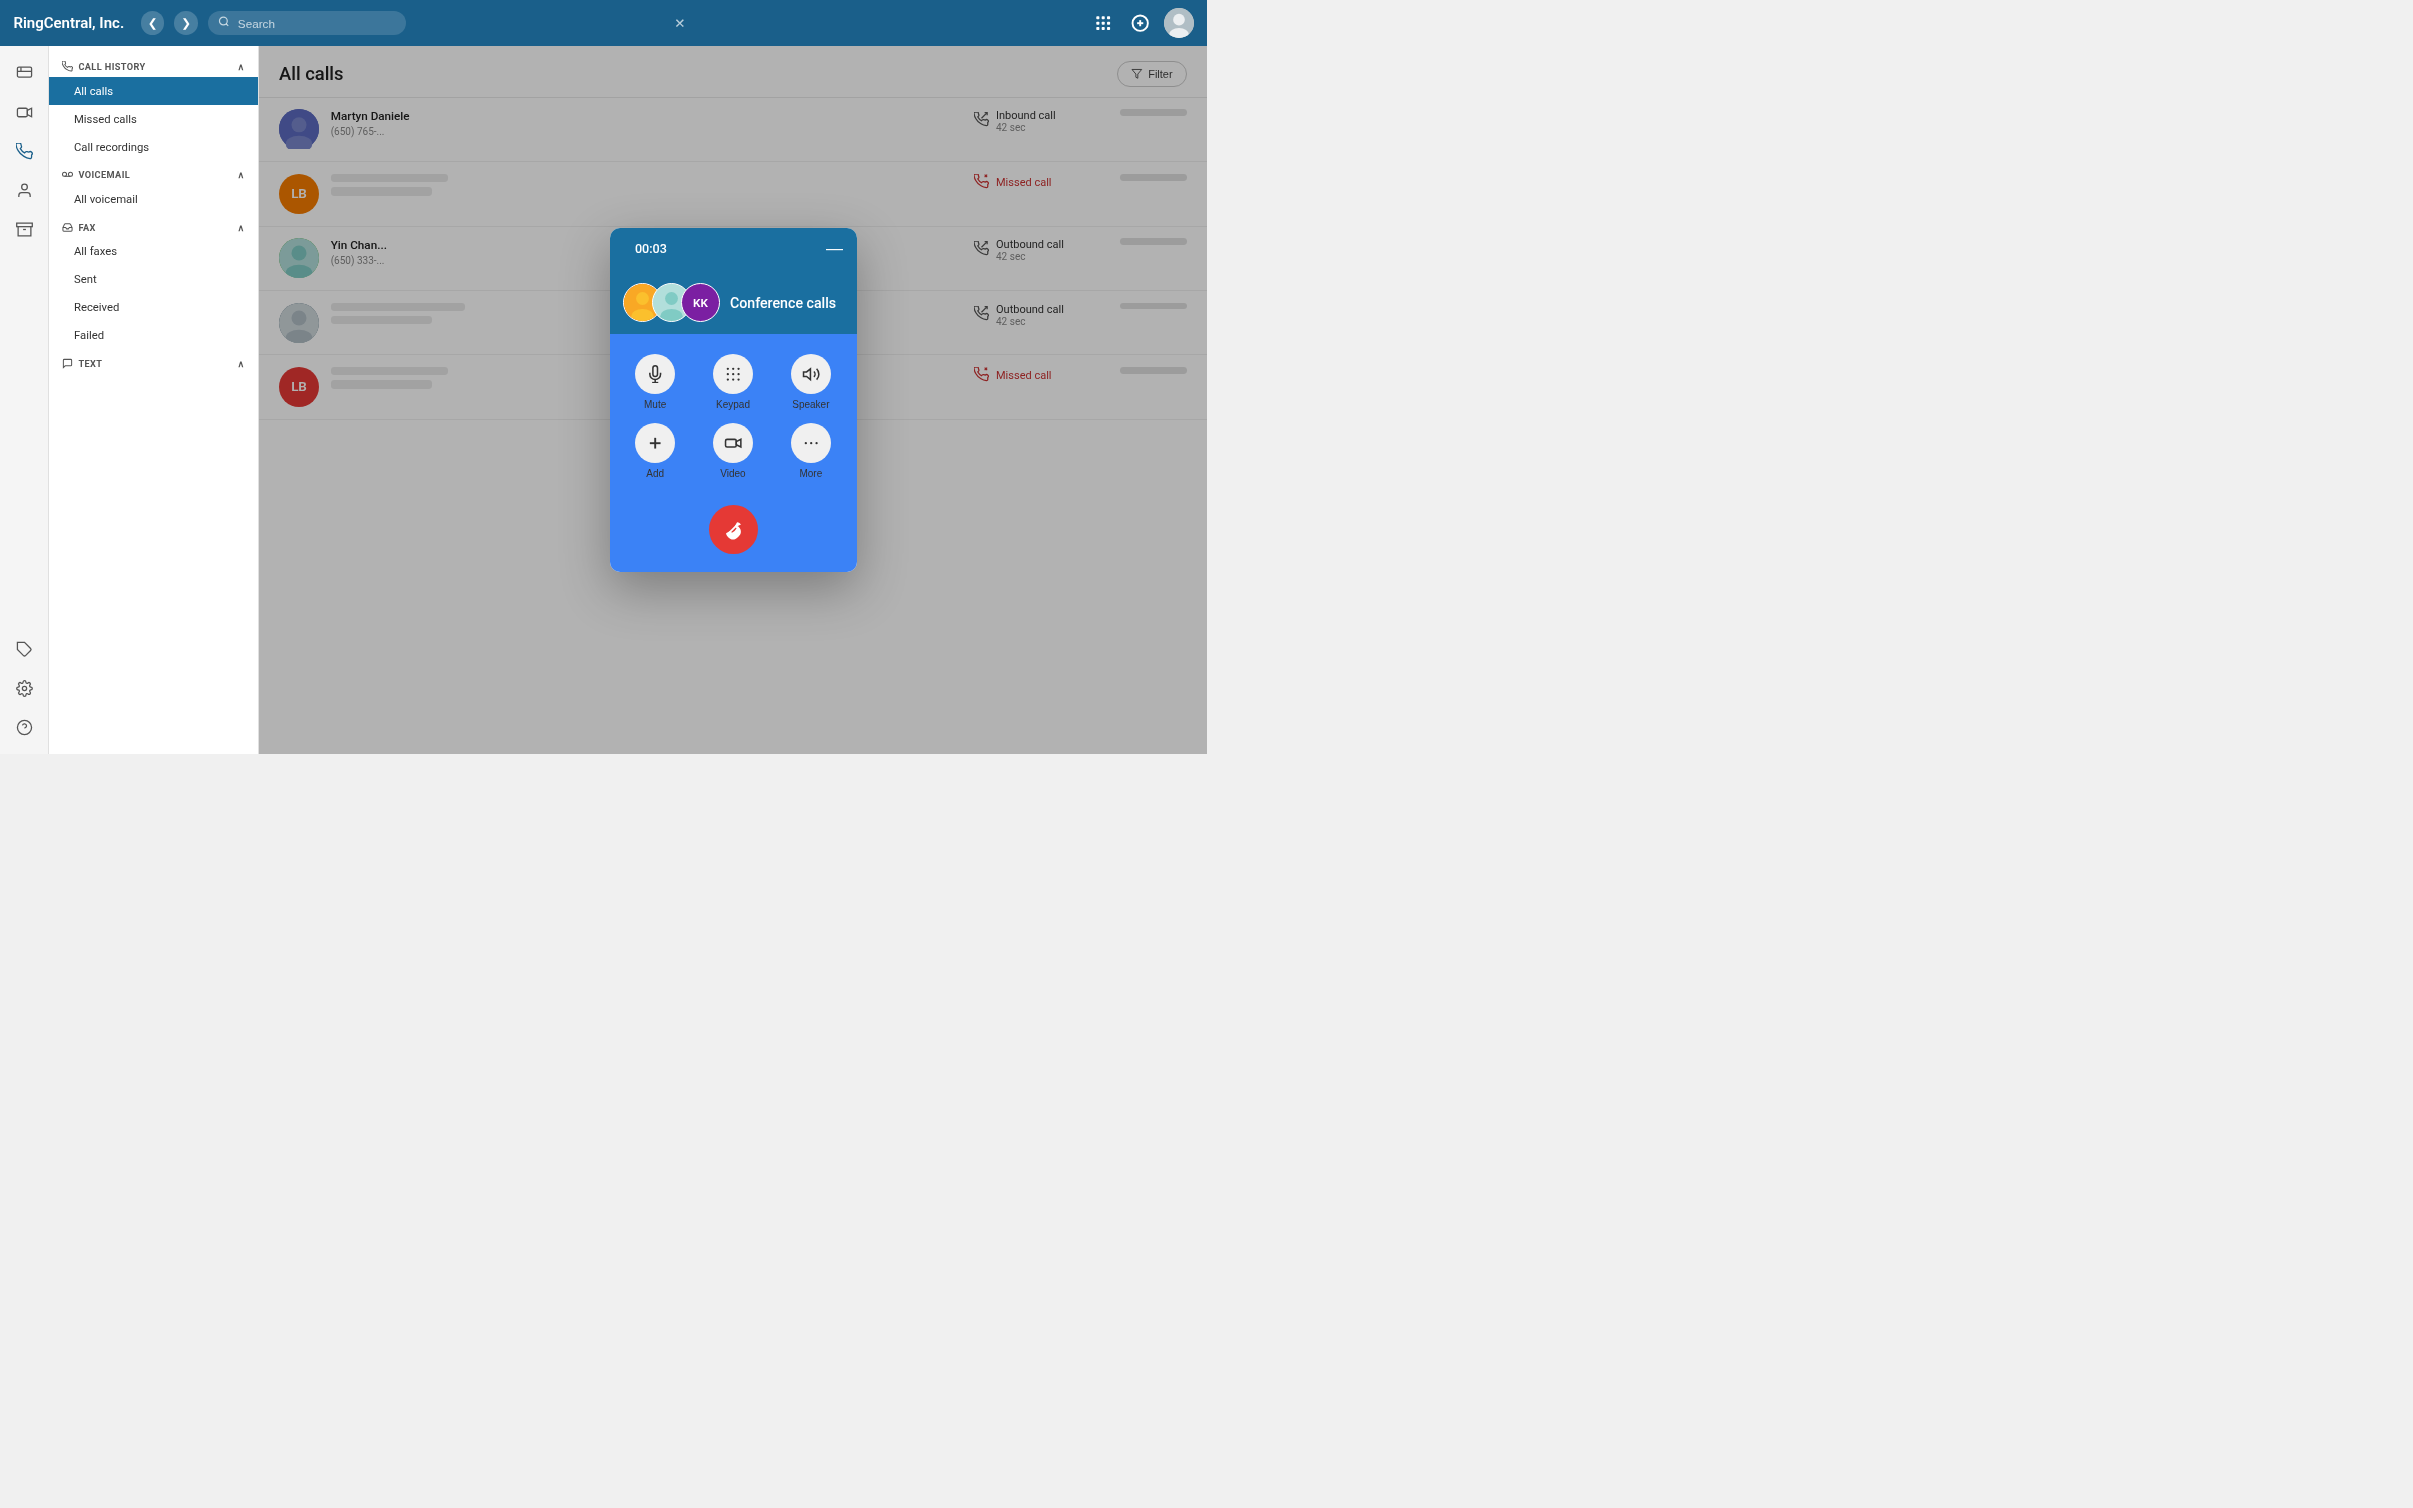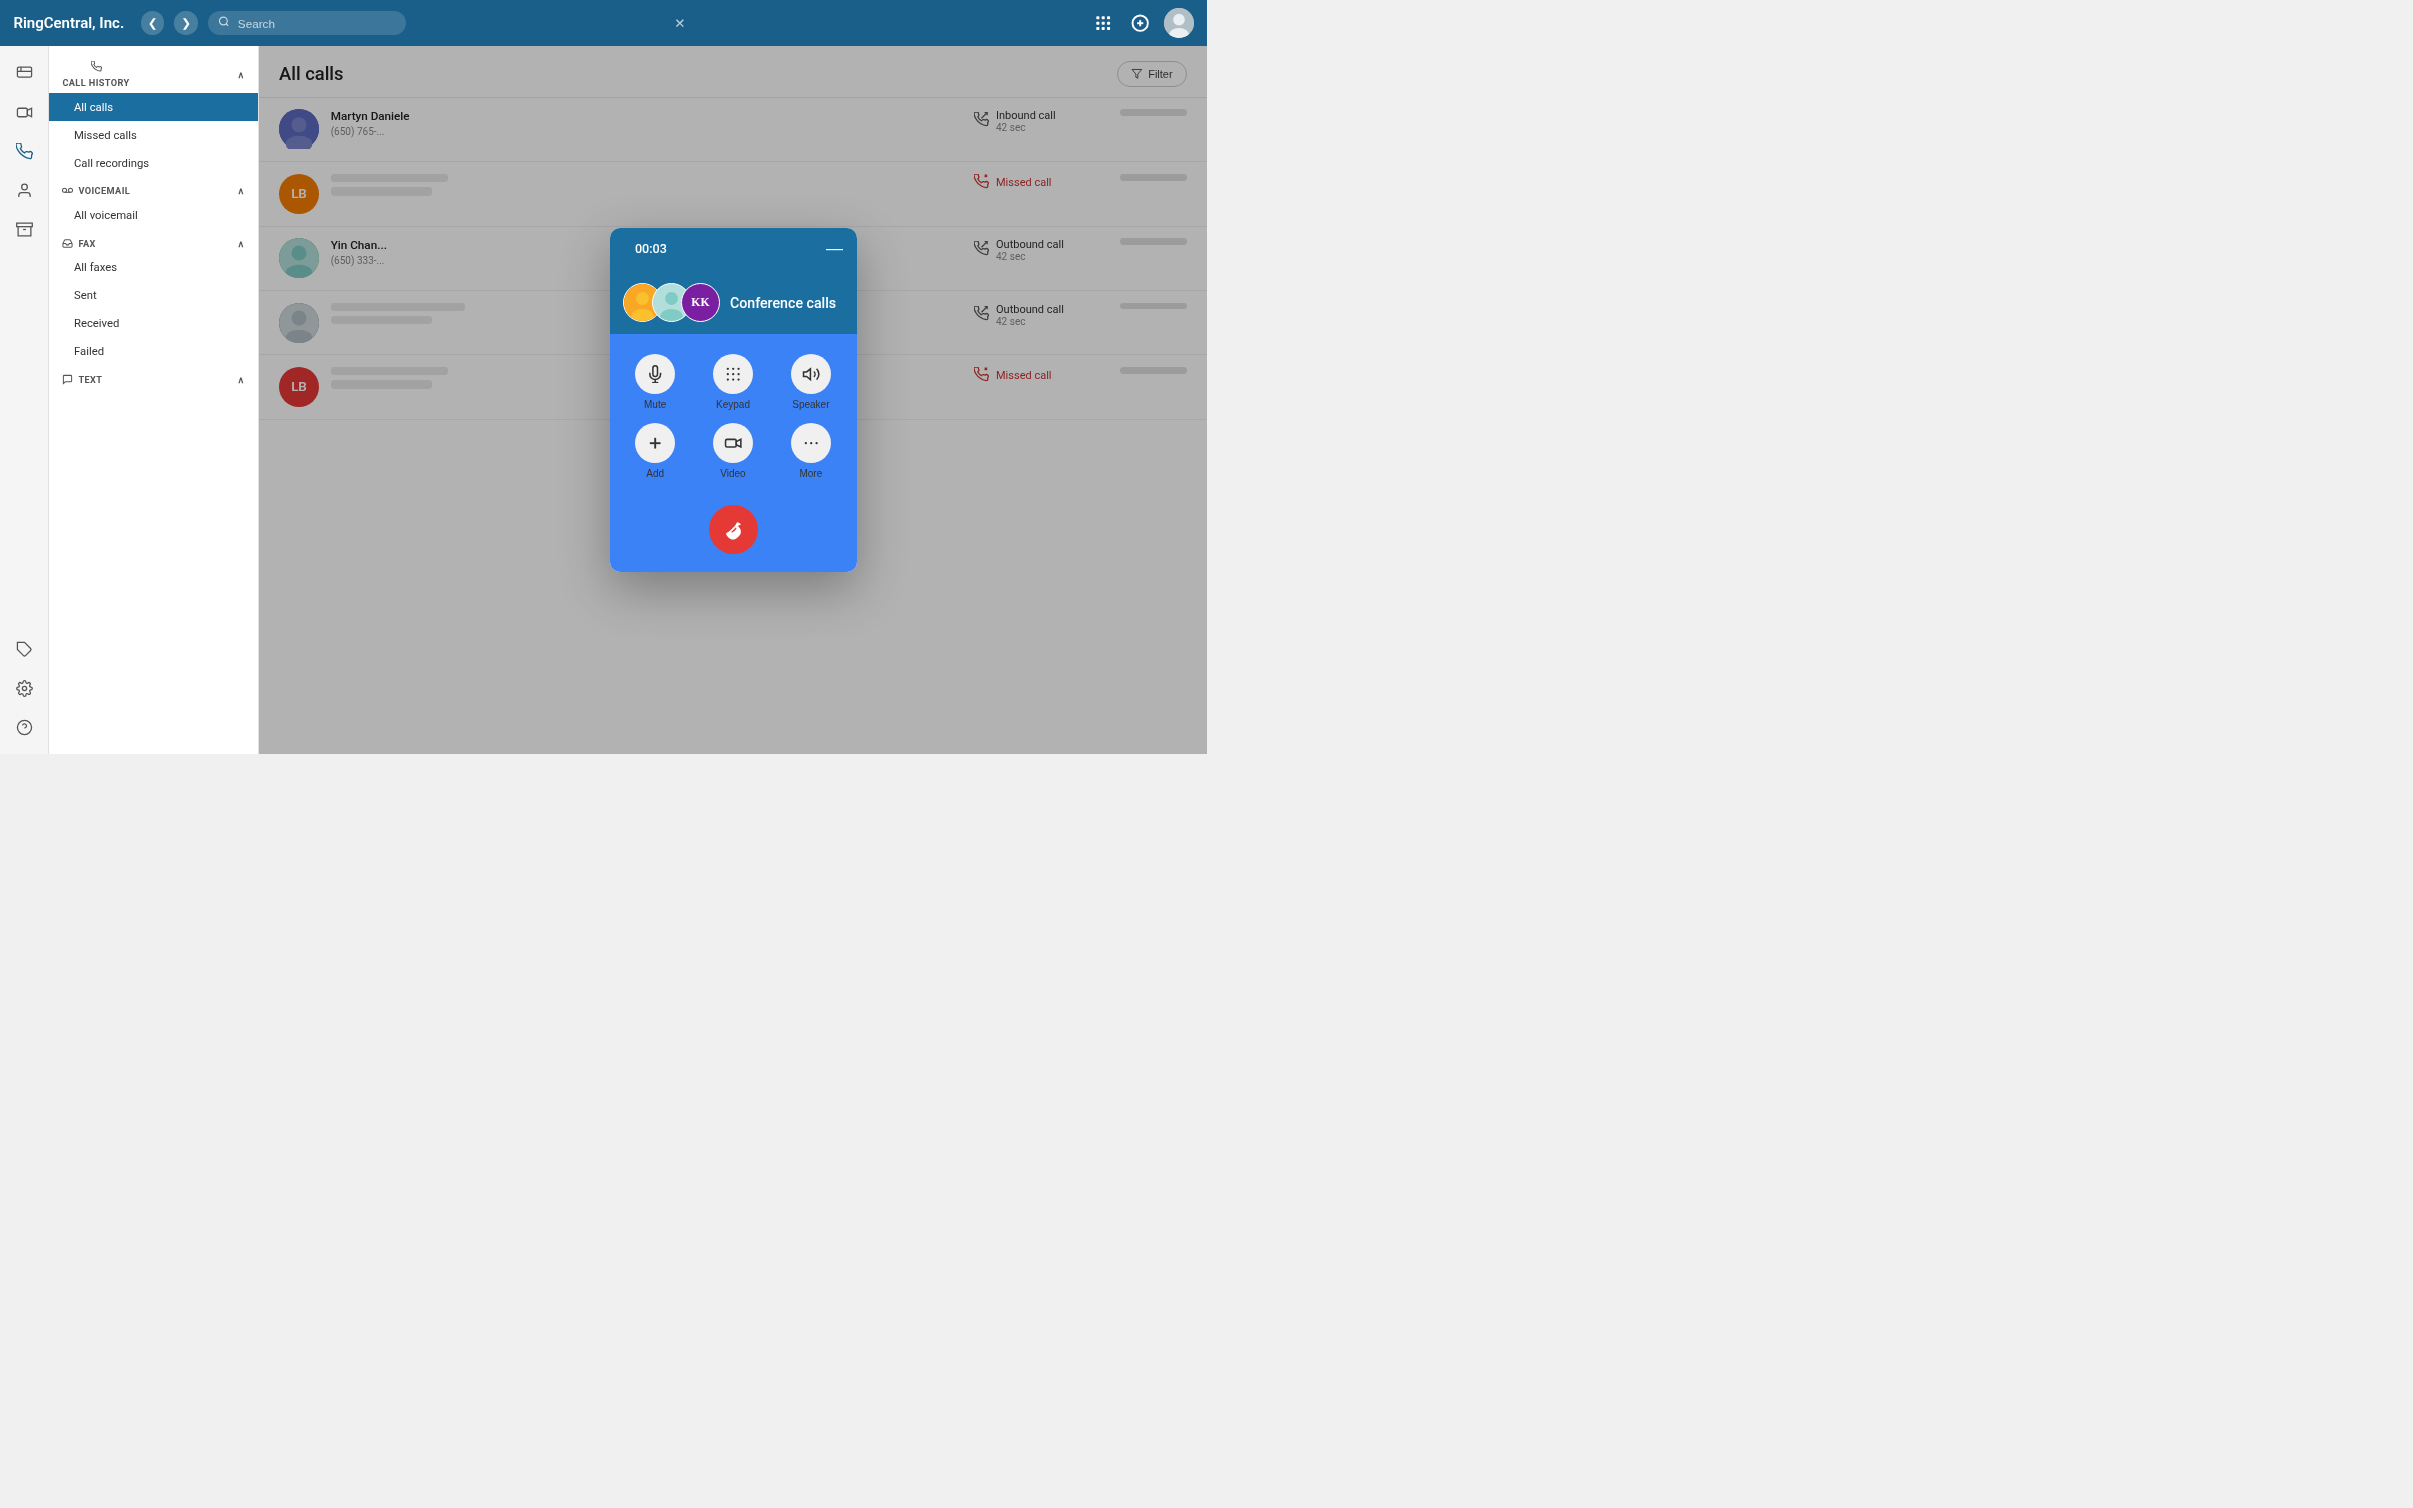--- a/index.html
+++ b/index.html
@@ -324,21 +324,20 @@
       border-radius: 50%;
       border: 1.7px solid white;
       background: #ccc;
       overflow: hidden;
       display: flex;
       align-items: center;
       justify-content: center;
       font-size: 12.6px;
       font-weight: 600;
       color: white;
-      font-family: Liberation Serif, serif;
     }
     .avatar-stack .av:not(:first-child) { margin-left: -10px; }
 
     .call-modal-body {
       background: #3b82f6;
       padding: 20px 13.4px 13.4px;
     }
     .call-controls-grid {
       display: grid;
       grid-template-columns: repeat(3, 1fr);
@@ -488,21 +487,21 @@
             <path d="M9.09 9a3 3 0 015.83 1c0 2-3 3-3 3"></path>
             <line x1="12" y1="17" x2="12.01" y2="17"></line>
         </svg>
       </div>
     </div>
   </div>
 
   <div class="sidebar">
 
     <div class="sidebar-section-header">
-      <span style="display:flex;align-items:center;gap:5px;flex-direction:column;">
+      <span style="display:flex;align-items:flex-end;gap:5px;">
         <svg width="11" height="11" viewBox="0 0 24 24" fill="none" stroke="#555" stroke-width="2.2">
           <path d="M22 16.92v3a2 2 0 01-2.18 2 19.79 19.79 0 01-8.63-3.07A19.5 19.5 0 013.07 10.8 19.79 19.79 0 01.01 2.18 2 2 0 012 0h3a2 2 0 012 1.72c.127.96.361 1.903.7 2.81a2 2 0 01-.45 2.11L6.09 7.91a16 16 0 006 6l1.27-1.27a2 2 0 012.11-.45c.907.339 1.85.573 2.81.7A2 2 0 0122 16.92z"></path>
         </svg>
         <span>CALL HISTORY</span>
       </span>
       <span>∧</span>
     </div>
     <div class="sidebar-item active">All calls</div>
     <div class="sidebar-item">Missed calls</div>
     <div class="sidebar-item">Call recordings</div>

